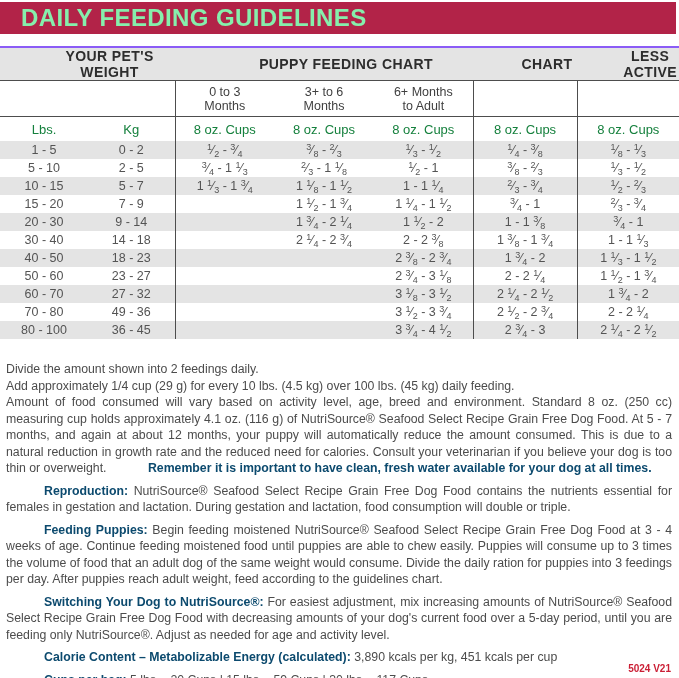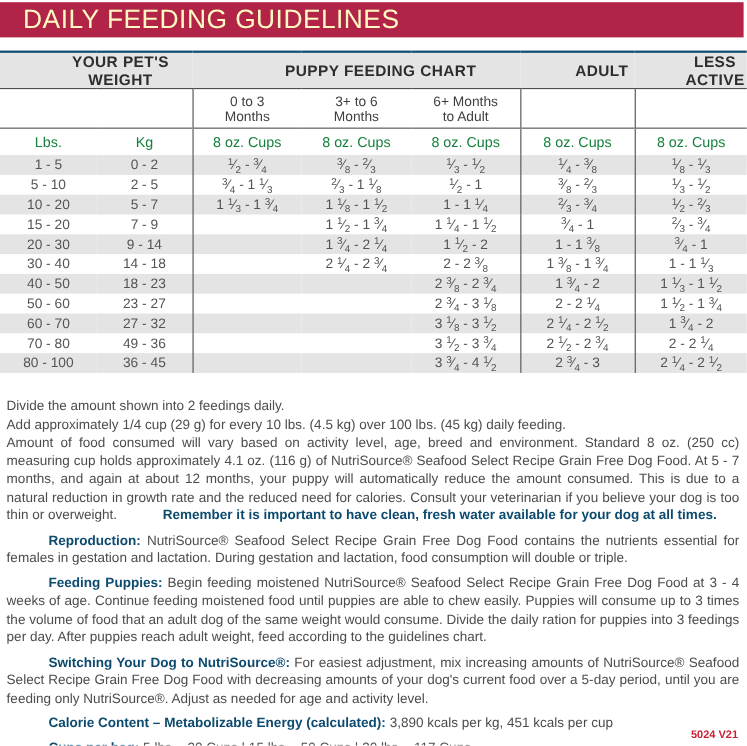--- a/index.html
+++ b/index.html
@@ -13,33 +13,33 @@
   }
   
   .banner{
     margin-top:2px;
     width:676px;height:32px;
     background:#B22348;
     display:flex;align-items:center;
     padding-left:21px;box-sizing:border-box;
   }
   .banner-title{
-    color:#fef9c3;font-size:24px;font-weight:normal;letter-spacing:.4px;
+    color:#86efac;font-size:24px;font-weight:bold;letter-spacing:.4px;
     white-space:nowrap;
   }
   
   table.chart{
     width:679px;margin-top:12px;
     border-collapse:collapse;table-layout:fixed;
   }
   table.chart th, table.chart td{padding:0;text-align:center;font-weight:normal;}
   tr.group-row th{
     height:22px;
     background:#E4E4E4;
-    border-top:2px solid #0c4a6e;
+    border-top:2px solid #8b5cf6;
     border-bottom:1.5px solid #4d4d4d;
     font-size:14px;font-weight:bold;color:#2d2d2d;letter-spacing:.4px;padding-left:44px;
   }
   tr.month-row th{height:35px;font-size:12.5px;color:#3f3f3f;vertical-align:middle;margin-top:32px;}
   tr.month-row .mline{line-height:14px;}
   tr.unit-row th{
     height:24px;font-size:13px;color:#15803d;
     border-top:1.5px solid #4d4d4d;
   }
   .bl{border-left:1.5px solid #4d4d4d;}
@@ -82,21 +82,21 @@
       <col style="width:99px">
         <col style="width:100px">
         <col style="width:99px">
       <col style="width:104px">
         <col style="width:102px">
     </colgroup>
     <thead>
       <tr class="group-row">
         <th colspan="2">YOUR PET'S WEIGHT</th>
         <th colspan="3">PUPPY FEEDING CHART</th>
-        <th>ADULT</th>
+        <th>CHART</th>
         <th>LESS ACTIVE</th>
       </tr>
       <tr class="month-row">
         <th colspan="2"></th>
         <th class="bl">
           <div class="mline">0 to 3</div>
           <div class="mline">Months</div>
         </th>
         <th>
           <div class="mline">3+ to 6</div>
@@ -132,21 +132,21 @@
         <tr>
           <td>5 - 10</td>
           <td>2 - 5</td>
           <td><span class="fr"><sup>3</sup>⁄<sub>4</sub></span> - 1 <span class="fr"><sup>1</sup>⁄<sub>3</sub></span></td>
           <td><span class="fr"><sup>2</sup>⁄<sub>3</sub></span> - 1 <span class="fr"><sup>1</sup>⁄<sub>8</sub></span></td>
           <td><span class="fr"><sup>1</sup>⁄<sub>2</sub></span> - 1</td>
           <td><span class="fr"><sup>3</sup>⁄<sub>8</sub></span> - <span class="fr"><sup>2</sup>⁄<sub>3</sub></span></td>
           <td><span class="fr"><sup>1</sup>⁄<sub>3</sub></span> - <span class="fr"><sup>1</sup>⁄<sub>2</sub></span></td>
         </tr>
         <tr>
-          <td>10 - 20</td>
+          <td>10 - 15</td>
           <td>5 - 7</td>
           <td>1 <span class="fr"><sup>1</sup>⁄<sub>3</sub></span> - 1 <span class="fr"><sup>3</sup>⁄<sub>4</sub></span></td>
           <td>1 <span class="fr"><sup>1</sup>⁄<sub>8</sub></span> - 1 <span class="fr"><sup>1</sup>⁄<sub>2</sub></span></td>
           <td>1 - 1 <span class="fr"><sup>1</sup>⁄<sub>4</sub></span></td>
           <td><span class="fr"><sup>2</sup>⁄<sub>3</sub></span> - <span class="fr"><sup>3</sup>⁄<sub>4</sub></span></td>
           <td><span class="fr"><sup>1</sup>⁄<sub>2</sub></span> - <span class="fr"><sup>2</sup>⁄<sub>3</sub></span></td>
         </tr>
         <tr>
           <td>15 - 20</td>
           <td>7 - 9</td>

